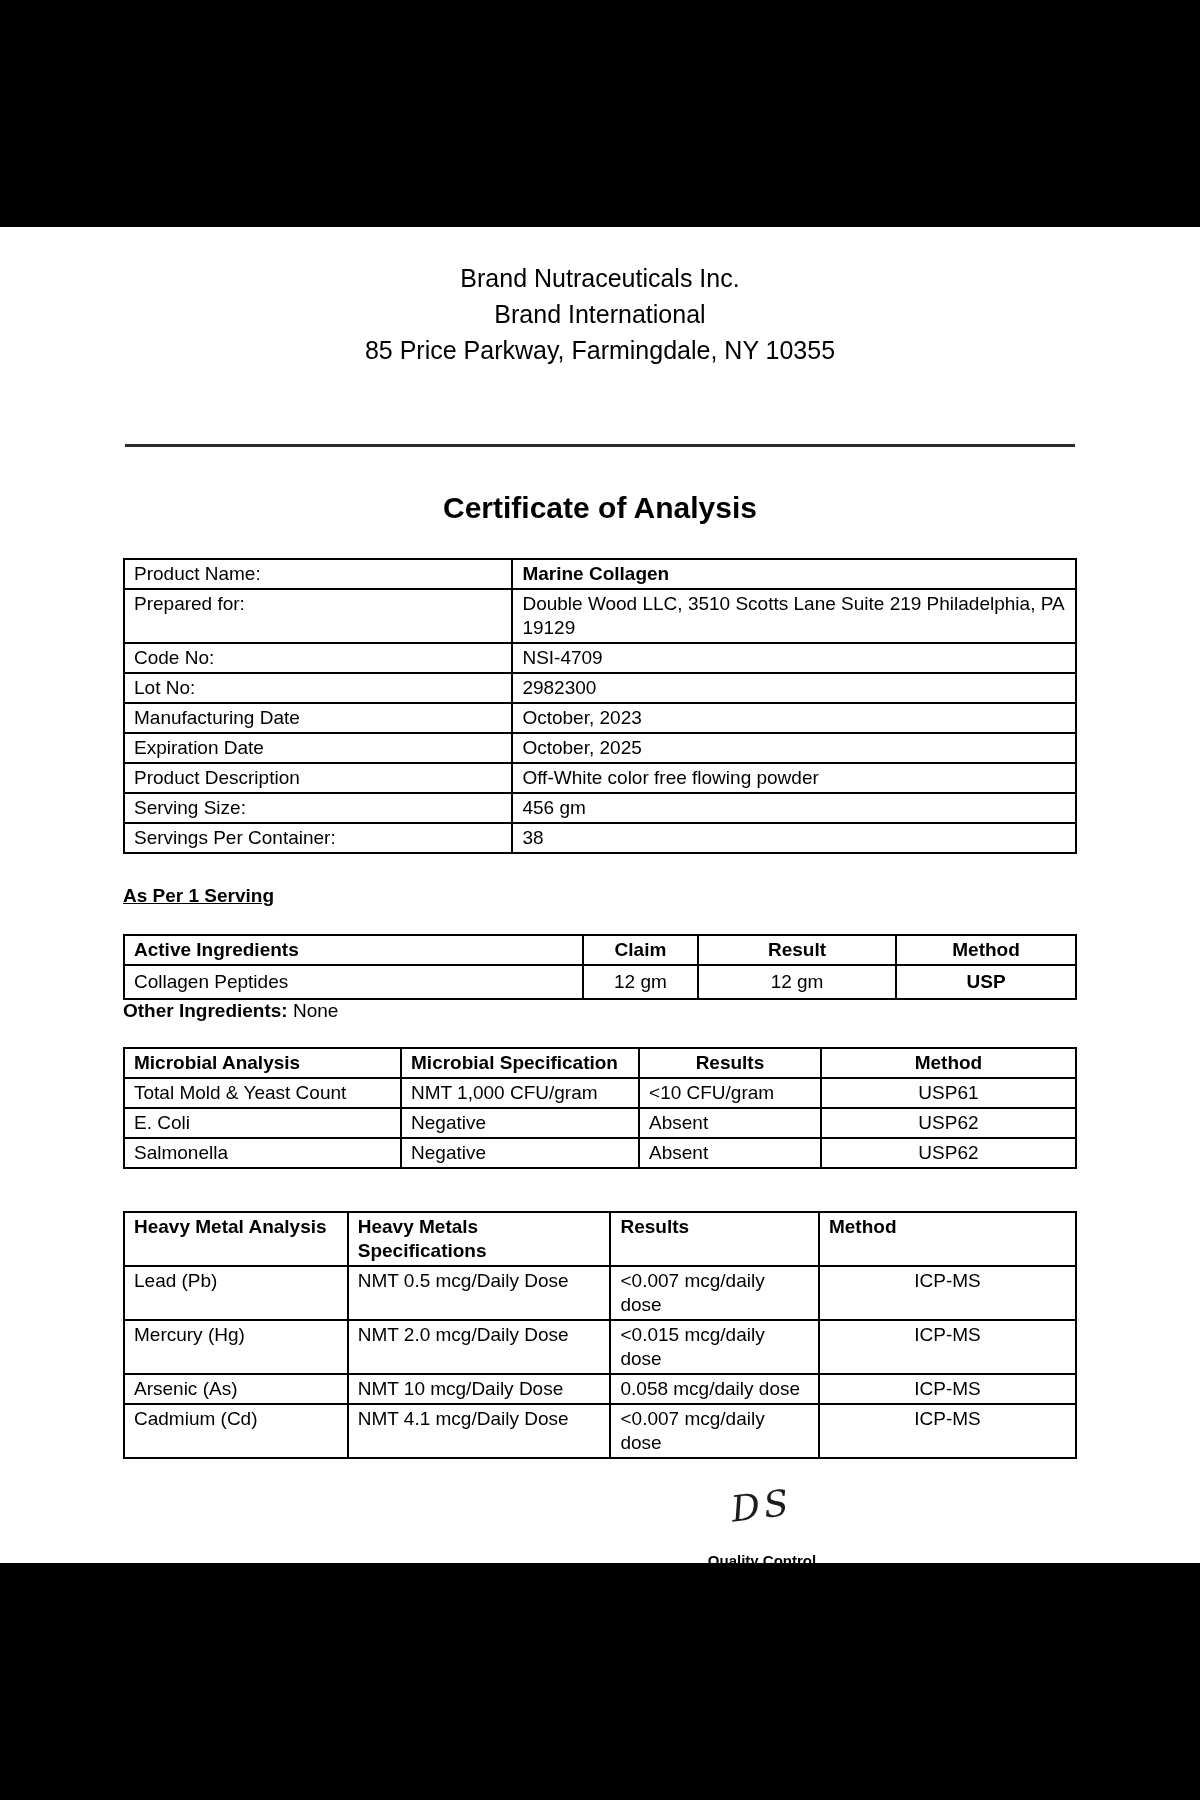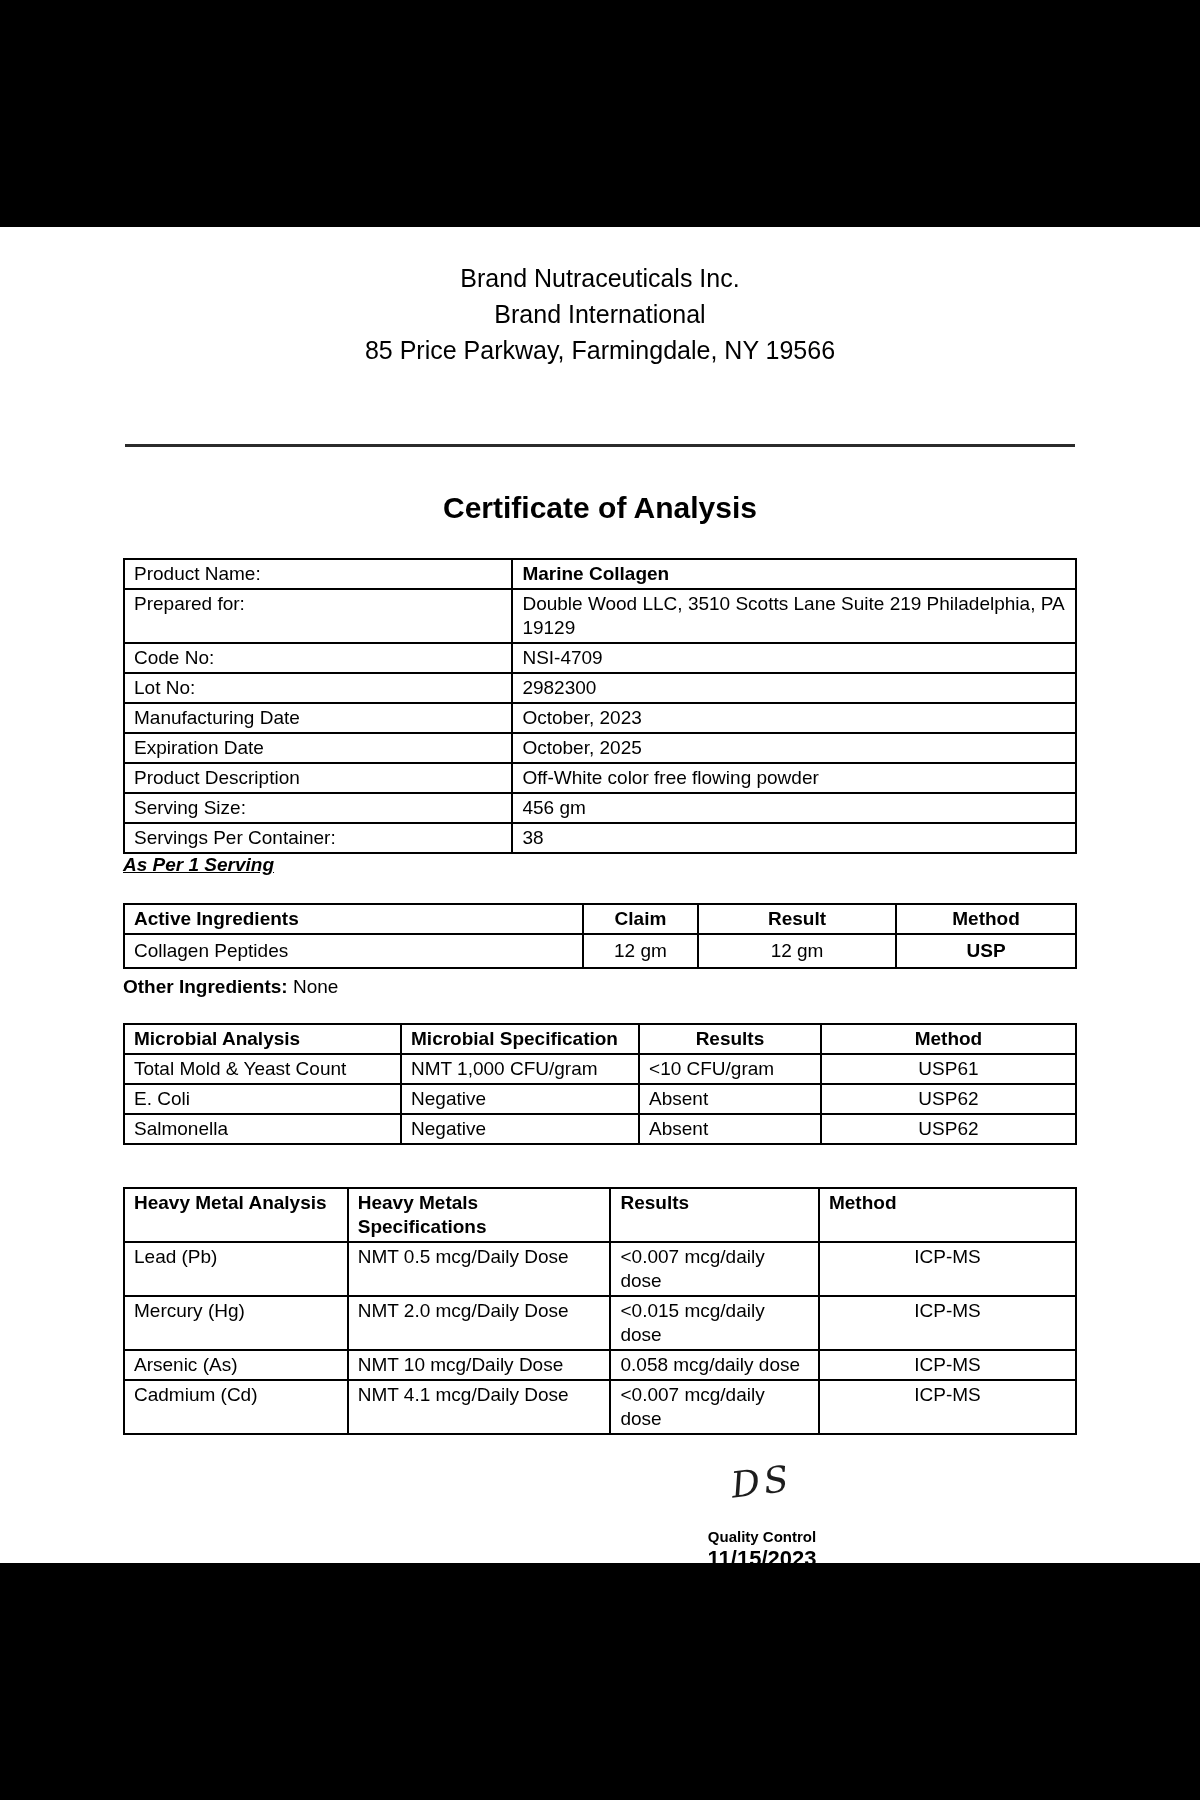--- a/index.html
+++ b/index.html
@@ -22,25 +22,25 @@
 
   table { width:100%; border-collapse:collapse; table-layout:fixed; }
   td, th { border:2px solid #000; font-size:19px; line-height:24px;
            padding:2px 9px; vertical-align:top; text-align:left;
            overflow:hidden; font-weight:normal; }
   th { font-weight:bold;margin-left:44px; }
   .c { text-align:center; }
   .b { font-weight:bold;border-radius:12px; }
 
   .product-table { margin-top:33px; }
-  .serving-note { font-size:19px; font-weight:bold;
-                  font-style:italic; text-decoration:underline; }
+  .serving-note { margin-top:31px; font-size:19px; font-weight:bold;
+                  text-decoration:underline; }
   .active-table { margin-top:27px; }
   .active-table td { padding:4px 9px; }
-  .other-ing { margin-top:7px; font-size:19px; }
+  .other-ing { font-size:19px; }
   .microbial-table { margin-top:25px; }
   .heavy-table { margin-top:42px; }
 
   .sig-block { width:250px; margin:26px 0 0 514px; text-align:center; }
   .sig-initials { display:inline-block; font-family:"DejaVu Serif", serif;
                   font-style:italic; font-size:36px; letter-spacing:4px;
                   color:#1d1d1d; transform:rotate(-7deg); }
   .sig-role { font-size:15px; font-weight:bold; margin-top:26px; }
   .sig-date { font-size:22px; font-weight:bold; margin-top:1px; }
 </style>
@@ -50,21 +50,21 @@
 <div class="viewport">
   <div class="letterbox top"></div>
   <div class="fade"></div>
   <div class="letterbox bottom"></div>
 
   <div class="doc">
 
     <div class="company">
       <div>Brand Nutraceuticals Inc.</div>
       <div>Brand International</div>
-      <div>85 Price Parkway, Farmingdale, NY 19566</div>
+      <div>85 Price Parkway, Farmingdale, NY 10355</div>
     </div>
 
     <div class="rule"></div>
 
     <div class="doc-title">Certificate of Analysis</div>
 
     <table class="product-table">
       <colgroup>
           <col style="width:40.8%">
           <col style="width:59.2%">

